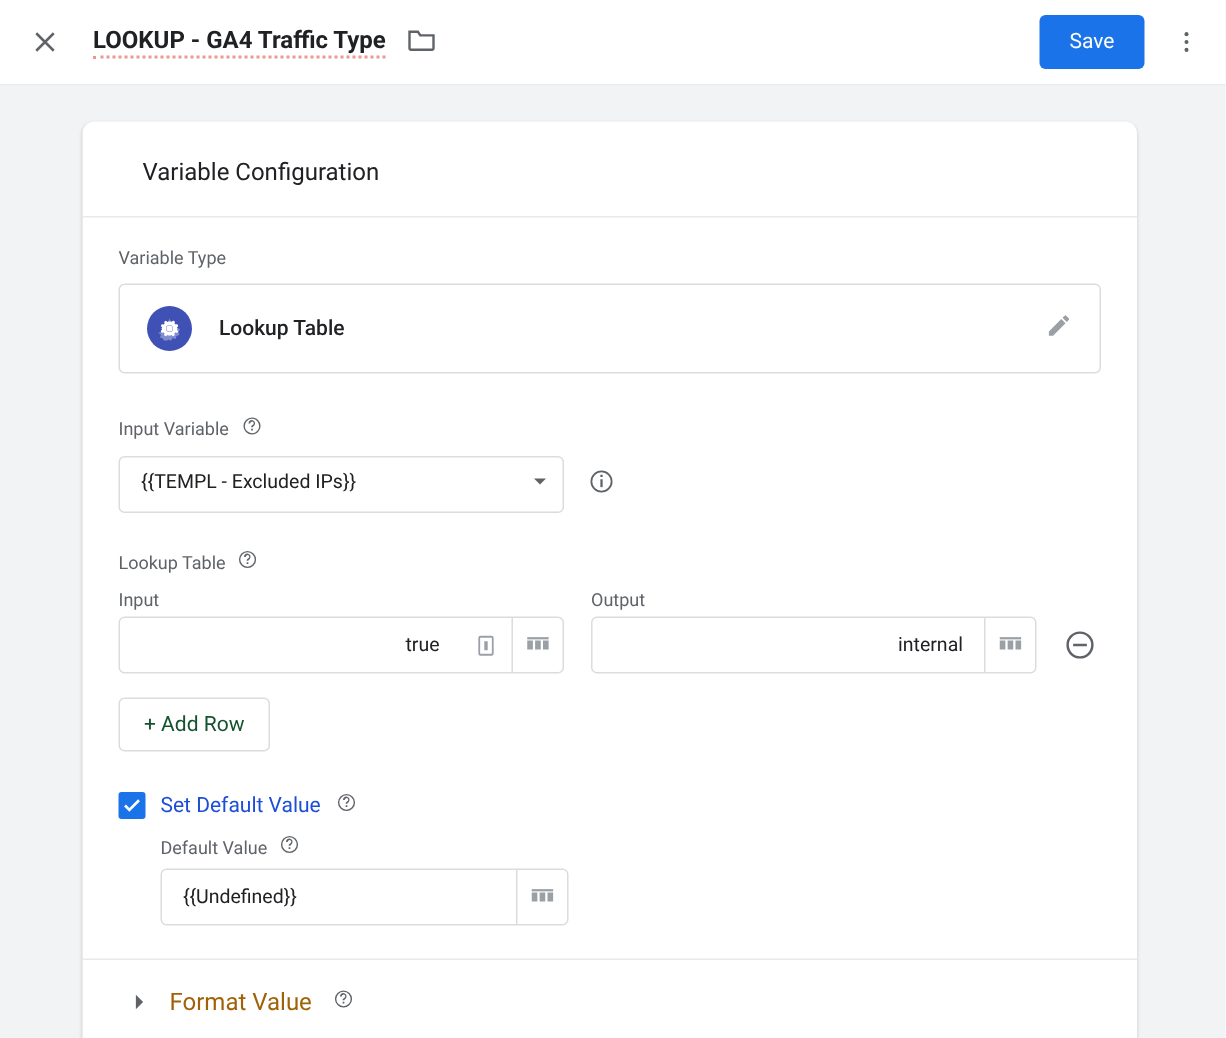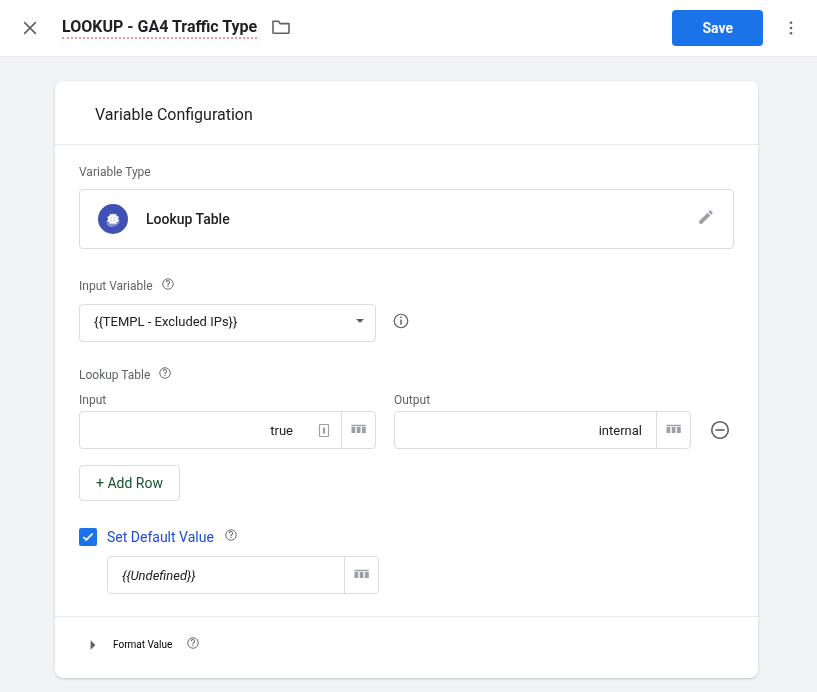--- a/index.html
+++ b/index.html
@@ -17,21 +17,21 @@
   .title-wrap { margin-left: 20px; display:flex; align-items:center; gap:14px; }
   .title-text {
     font-size: 16px; color: #202124; font-weight: 700;
     border-bottom: 2px dotted rgba(217,48,37,0.5);
     padding-bottom: 1px;
   }
   .folder-ic { width: 20px; height: 16px; color: #5f6368; }
   .spacer { flex: 1; }
   .save-btn {
     background: #1a73e8; color: #fff; border: none; border-radius: 4px;
-    font-size: 14px; font-weight: 700; height: 36px; padding: 0 30px;
+    font-size: 14px; font-weight: 400; height: 36px; padding: 0 20px;
     cursor: pointer;
   }
   .kebab { width: 24px; height:24px; margin-left:16px; color:#5f6368; cursor:pointer; display:flex; align-items:center; justify-content:center;}
   
   .card {
     background: #fff;
     border-radius: 8px;
     box-shadow: 0 1px 2px rgba(60,64,67,0.15), 0 1px 3px rgba(60,64,67,0.1);
     margin: 24px 30px 0 55px;
     width: 703px;
@@ -101,26 +101,26 @@
     width:18px; height:18px; background:#1a73e8; border-radius:2px;
     display:flex; align-items:center; justify-content:center; cursor:pointer;
   }
   .default-label { font-size:14px; color:#1d4ed8; }
   .default-sub { margin-left:28px; margin-bottom: 22px;}
   .default-sub-label { font-size:12px; color:#5f6368; margin-bottom:6px; display:flex; align-items:center; gap:8px;}
   .default-input {
     border:1px solid #dadce0; border-radius:4px;
     height:38px; width:272px; display:flex; align-items:center;
   }
-  .default-input input { border:none; outline:none; flex:1; padding:0 14px; font-size:13px; color:#202124; background:transparent;font-style:italic;}
+  .default-input input { border:none; outline:none; flex:1; padding:0 14px; font-size:13px; color:#202124; background:transparent;}
 
   .divider-line { height:1px; background:#e8eaed; margin:0 -24px 0 -24px; }
   .format-row { display:flex; align-items:center; gap:14px; padding:18px 2px 12px 8px; cursor:pointer;}
   .chev-r { width:12px; height:12px; color:#5f6368; }
-  .format-label { font-size:10px; color:#000000; }
+  .format-label { font-size:16px; color:#a16207; }
 </style>
 </head>
 <body>
 
 <div class="topbar">
   <div class="close-x">
     <svg viewBox="0 0 24 24" width="20" height="20">
         <path fill="none" stroke="currentColor" stroke-width="2" d="M5 5l14 14M19 5L5 19"></path>
       </svg>
   </div>
@@ -255,20 +255,27 @@
             <path fill="none" stroke="#fff" stroke-width="3" d="M4 12l5 5L20 6"></path>
           </svg>
       </div>
       <span class="default-label">Set Default Value</span>
       <span><svg class="help-ic" viewBox="0 0 24 24">
             <circle cx="12" cy="12" r="9" fill="none" stroke="currentColor" stroke-width="1.6"></circle>
             <path fill="currentColor" d="M11 17h2v-2h-2v2zm1-12a4 4 0 0 0-4 4h2a2 2 0 1 1 3 1.7c-1 .6-2 1.3-2 2.8h2c0-.9.6-1.3 1.5-1.9A4 4 0 0 0 12 5z"></path>
           </svg></span>
     </div>
     <div class="default-sub">
+      <div class="default-sub-label">
+        <span>Default Value</span>
+        <span><svg class="help-ic" viewBox="0 0 24 24">
+              <circle cx="12" cy="12" r="9" fill="none" stroke="currentColor" stroke-width="1.6"></circle>
+              <path fill="currentColor" d="M11 17h2v-2h-2v2zm1-12a4 4 0 0 0-4 4h2a2 2 0 1 1 3 1.7c-1 .6-2 1.3-2 2.8h2c0-.9.6-1.3 1.5-1.9A4 4 0 0 0 12 5z"></path>
+            </svg></span>
+      </div>
       <div class="default-input">
         <input value="{{Undefined}}" style="">
         <div class="cell-icons">
           <div class="cell-icon-btn divider">
             <svg viewBox="0 0 24 16" width="18" height="12">
                 <rect x="2" y="4" width="5" height="8" fill="currentColor"></rect>
                 <rect x="9" y="4" width="5" height="8" fill="currentColor"></rect>
                 <rect x="16" y="4" width="5" height="8" fill="currentColor"></rect>
                 <rect x="2" y="1" width="19" height="2" fill="currentColor"></rect>
               </svg>

